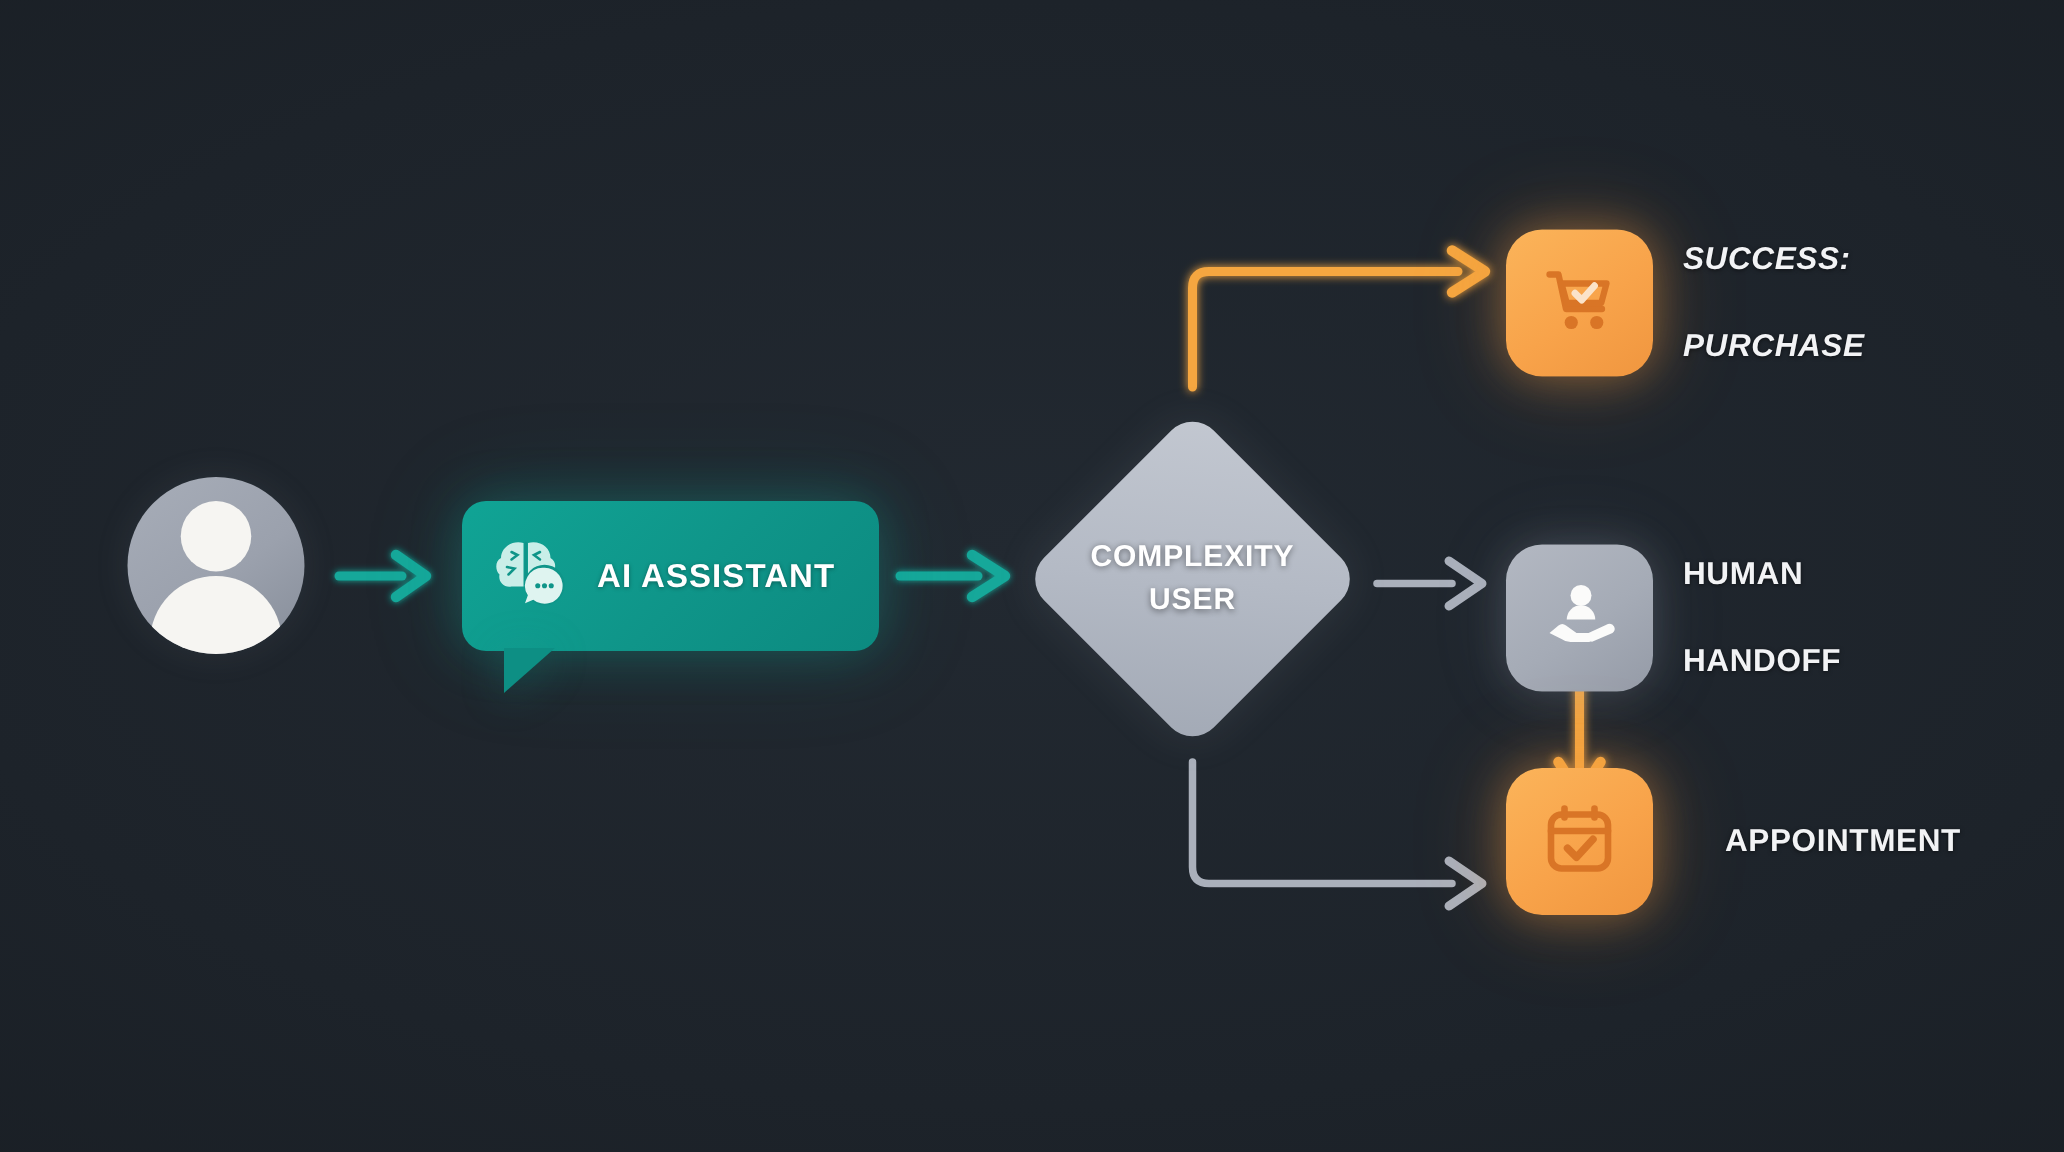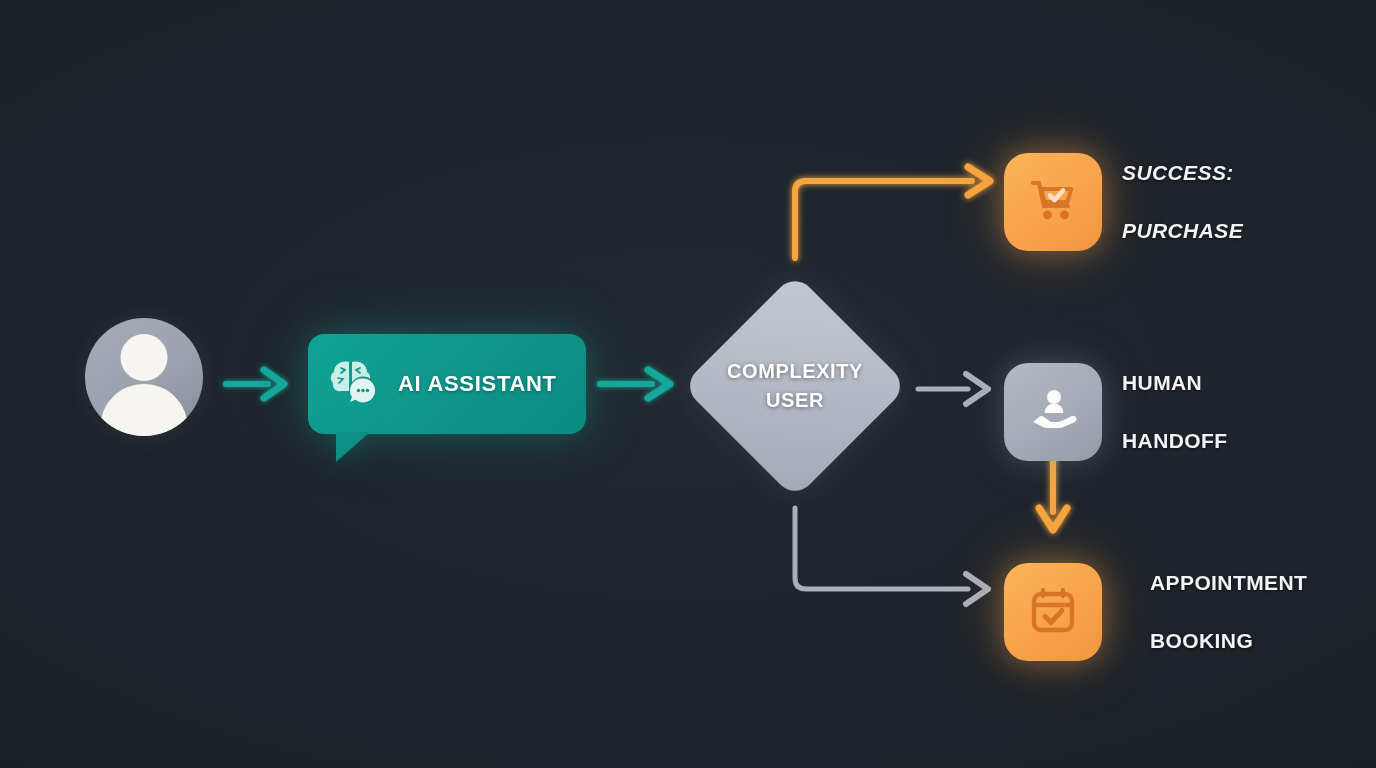--- a/index.html
+++ b/index.html
@@ -179,21 +179,21 @@
     color: #f2f3f5;
     font-size: 21px;
     font-weight: bold;
     line-height: 1.38;
     letter-spacing: 0.4px;
     text-shadow: 0 1px 3px rgba(0,0,0,0.55);
     white-space: pre-line;
   }
   #success-node    { left: 1004px; top: 130px; font-style: italic; }
   #handoff-node    { left: 1004px; top: 340px; }
-  #booking-node    { left: 1004px; top: 540px; gap: 48px; }
+  #booking-node    { left: 1004px; top: 512px; gap: 48px; }
 </style>
 </head>
 <body>
 
 <div id="canvas">
 
   <svg id="wires" viewBox="0 0 1376 768">
     <defs>
       <filter id="glow-orange" x="-60%" y="-60%" width="220%" height="220%">
         <feGaussianBlur stdDeviation="3.2" result="b"></feGaussianBlur>
@@ -342,17 +342,16 @@
             <path d="M38 8 L38 14"></path>
             <rect x="9" y="12" width="38" height="36" rx="7"></rect>
             <path d="M9 23 L47 23"></path>
           </g>
           <path d="M20 34.5 L26 40.5 L37 28.5" fill="none" stroke="#d97526" stroke-width="5" stroke-linecap="round" stroke-linejoin="round"></path>
         </svg>
       </span>
     </div>
     <div class="outcome-caption">
       <div>APPOINTMENT</div>
-      <div>BOOKING</div>
     </div>
   </div>
 
 </div>
 
 </body></html>

